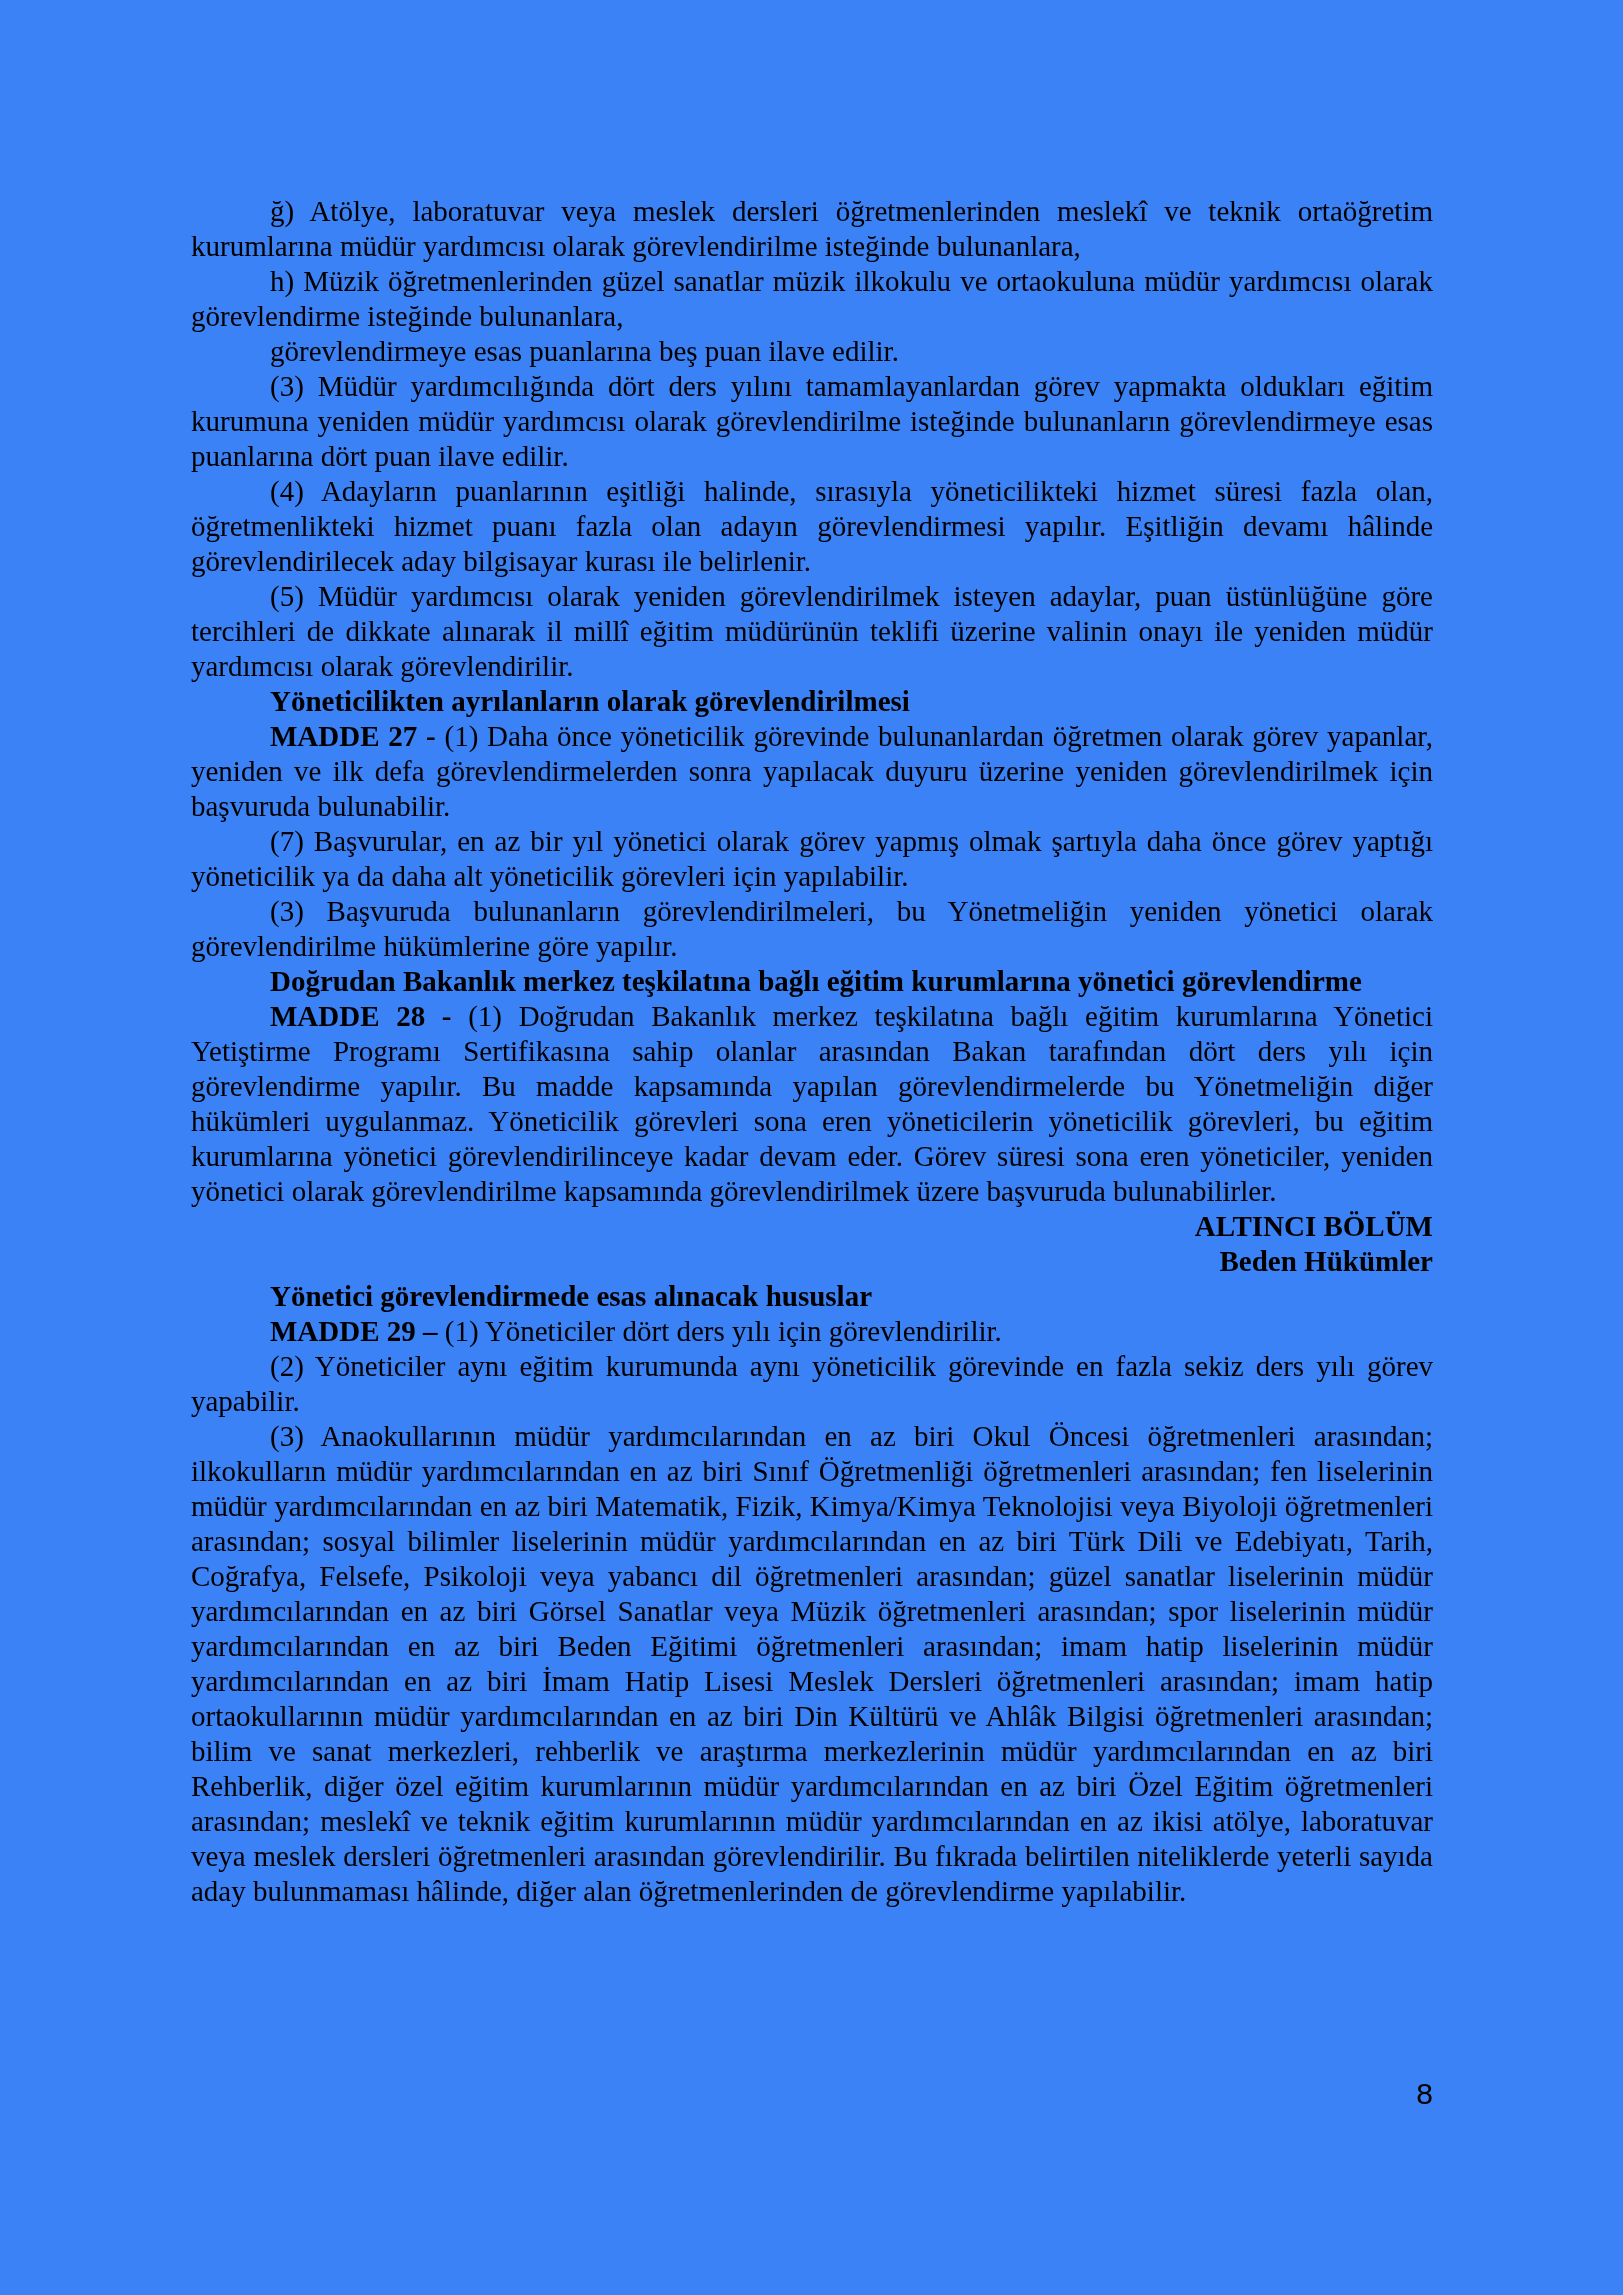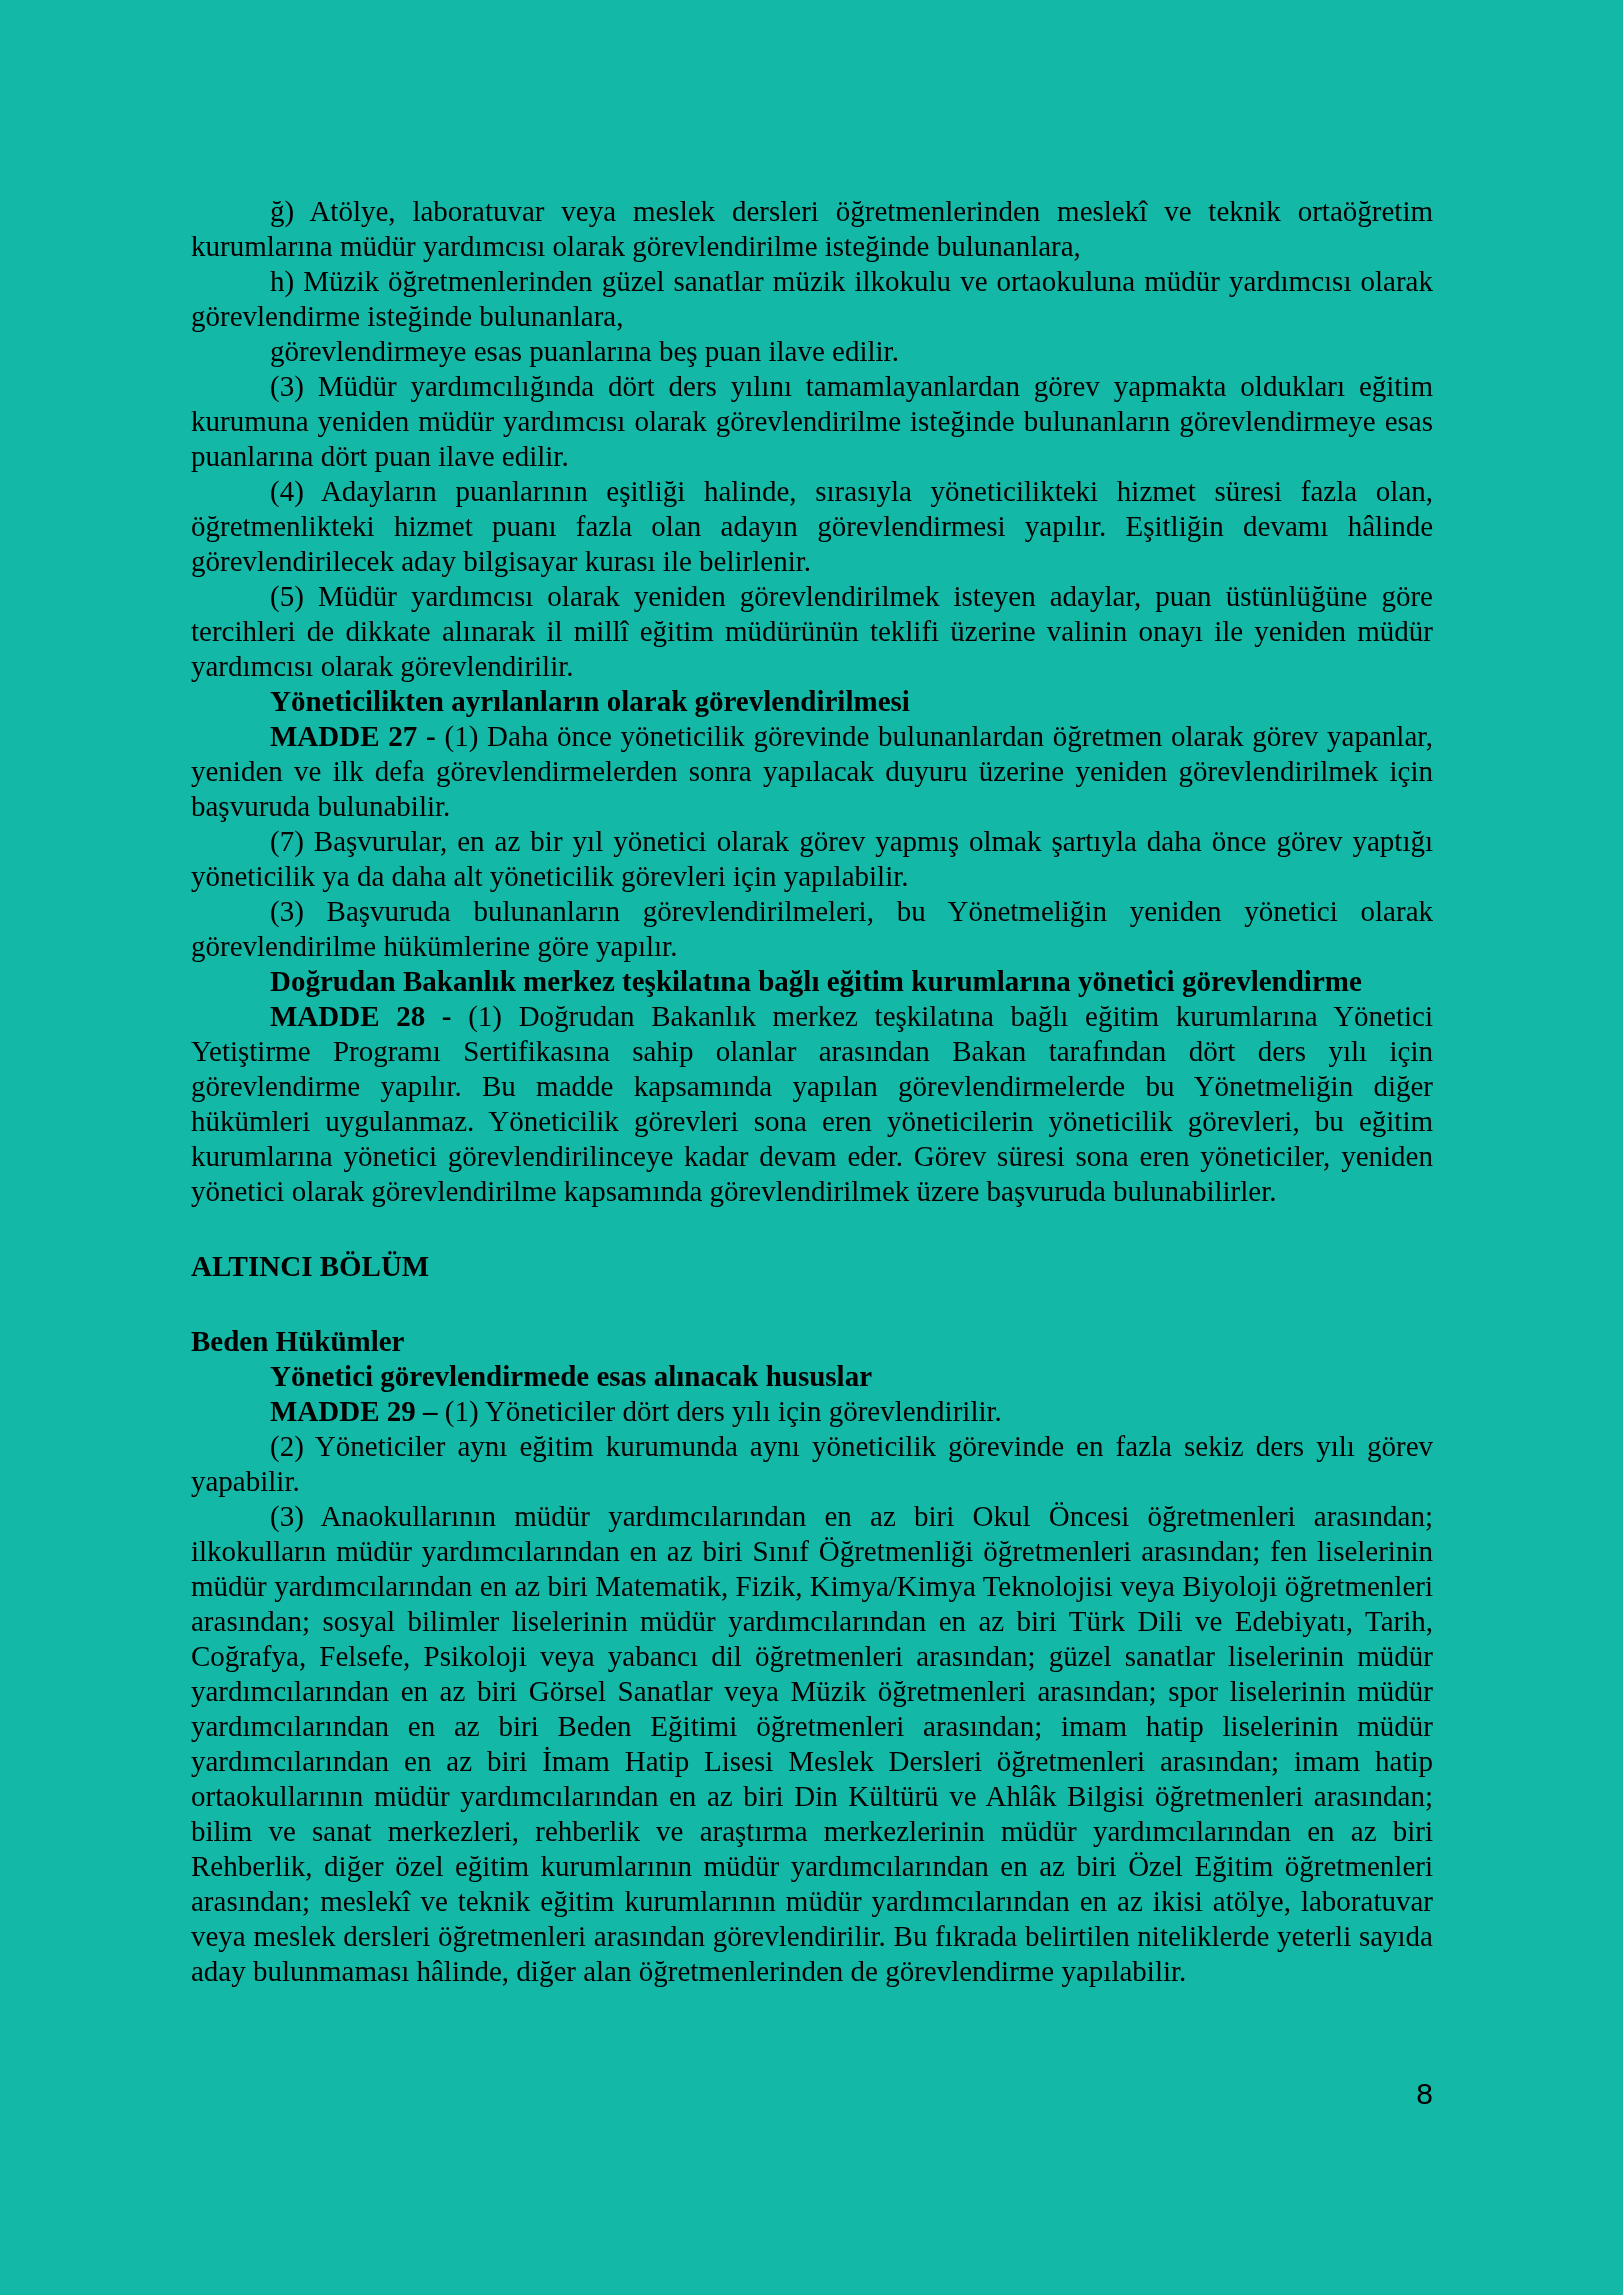--- a/index.html
+++ b/index.html
@@ -4,21 +4,21 @@
 <style>
   html, body {
     margin: 0;
     padding: 0;
     background: #ffffff;
   }
   .page {
     position: relative;
     width: 1623px;
     height: 2295px;
-    background: #14b8a6;
+    background: #3b82f6;
     color: #000000;
     overflow: hidden;
   }
   .content {
     position: absolute;
     left: 191px;
     top: 194px;
     width: 1242px;
     font-family: "Liberation Serif", "DejaVu Serif", serif;
     font-size: 29px;
@@ -28,24 +28,23 @@
   }
   .content p {
     margin: 0;
     padding: 0;
     text-indent: 79px;
   }
   .content p.heading {
     font-weight: bold;
   }
   .content p.center {
-    text-align: left;
+    text-align: right;
     text-indent: 0;
     font-weight: bold;
-    margin-top: 40px;
   }
   .content b {
     font-weight: bold;
     margin-top: 16px;
   }
   .page-number {
     position: absolute;
     top: 2078px;
     left: 191px;
     width: 1242px;

